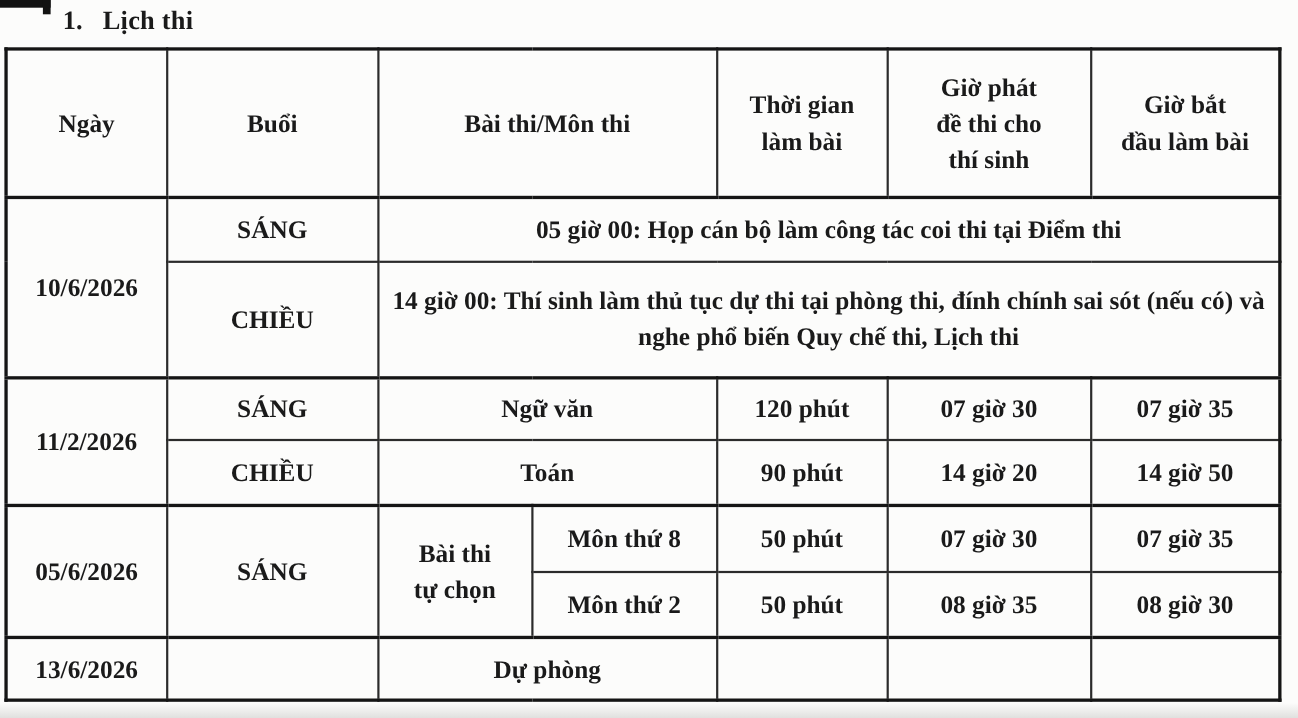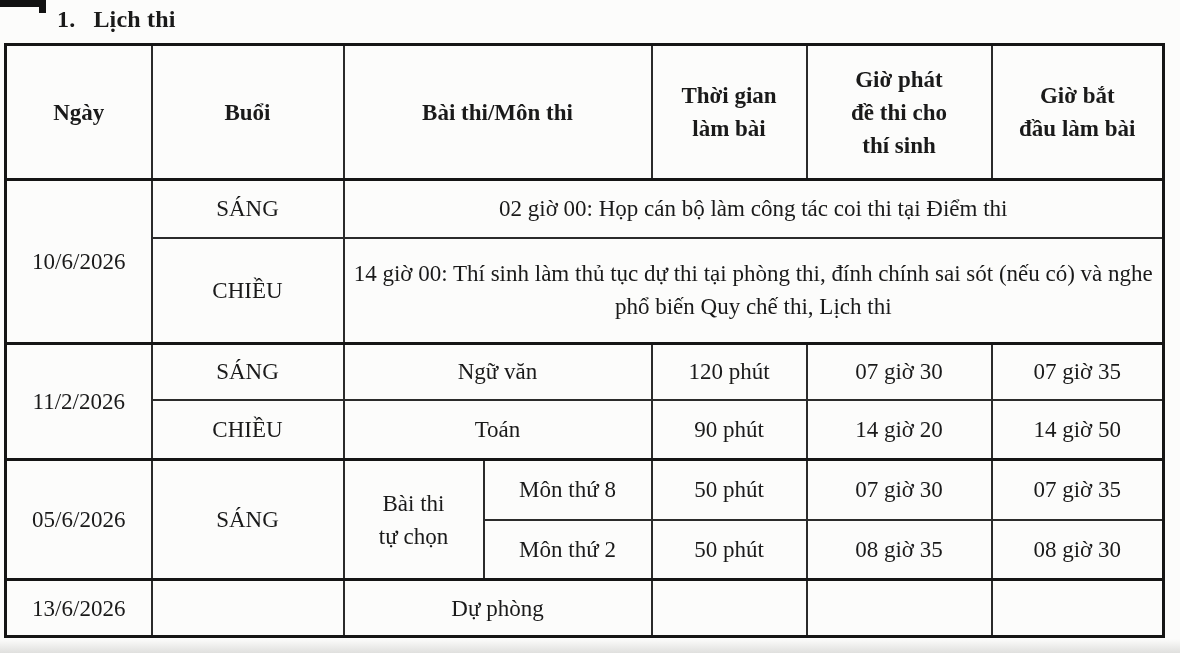--- a/index.html
+++ b/index.html
@@ -29,21 +29,21 @@
     width: 1158px;
     border-collapse: collapse;
     table-layout: fixed;
     border: 3px solid #151515;
     font-size: 23px;
   }
   table.schedule td, table.schedule th {
     border: 2px solid #2b2b2b;
     text-align: center;
     vertical-align: middle;
-    font-weight: normal;
+    font-weight: bold;
     line-height: 33px;
     padding: 0 4px;
     overflow: hidden;
   }
   table.schedule th {
     font-weight: bold;
     white-space: pre-line;
   }
   tr.header-row    { height: 135px; }
   tr.row-r1        { height: 58px; }
@@ -107,21 +107,21 @@
       <th class="thick-bottom">Giờ phát
 đề thi cho
 thí sinh</th>
       <th class="thick-bottom">Giờ bắt
 đầu làm bài</th>
     </tr>
 
     <tr class="row-r1">
       <td rowspan="2" class="thick-bottom">10/6/2026</td>
       <td>SÁNG</td>
-      <td colspan="5" class="cell-left">02 giờ 00: Họp cán bộ làm công tác coi thi tại Điểm thi</td>
+      <td colspan="5" class="cell-left">05 giờ 00: Họp cán bộ làm công tác coi thi tại Điểm thi</td>
     </tr>
     <tr class="row-r2">
       <td class="thick-bottom">CHIỀU</td>
       <td colspan="5" class="cell-left thick-bottom">14 giờ 00: Thí sinh làm thủ tục dự thi tại phòng thi, đính chính sai sót (nếu có) và nghe phổ biến Quy chế thi, Lịch thi</td>
     </tr>
 
     <tr class="row-r3">
       <td rowspan="2" class="thick-bottom">11/2/2026</td>
       <td>SÁNG</td>
       <td colspan="2">Ngữ văn</td>

